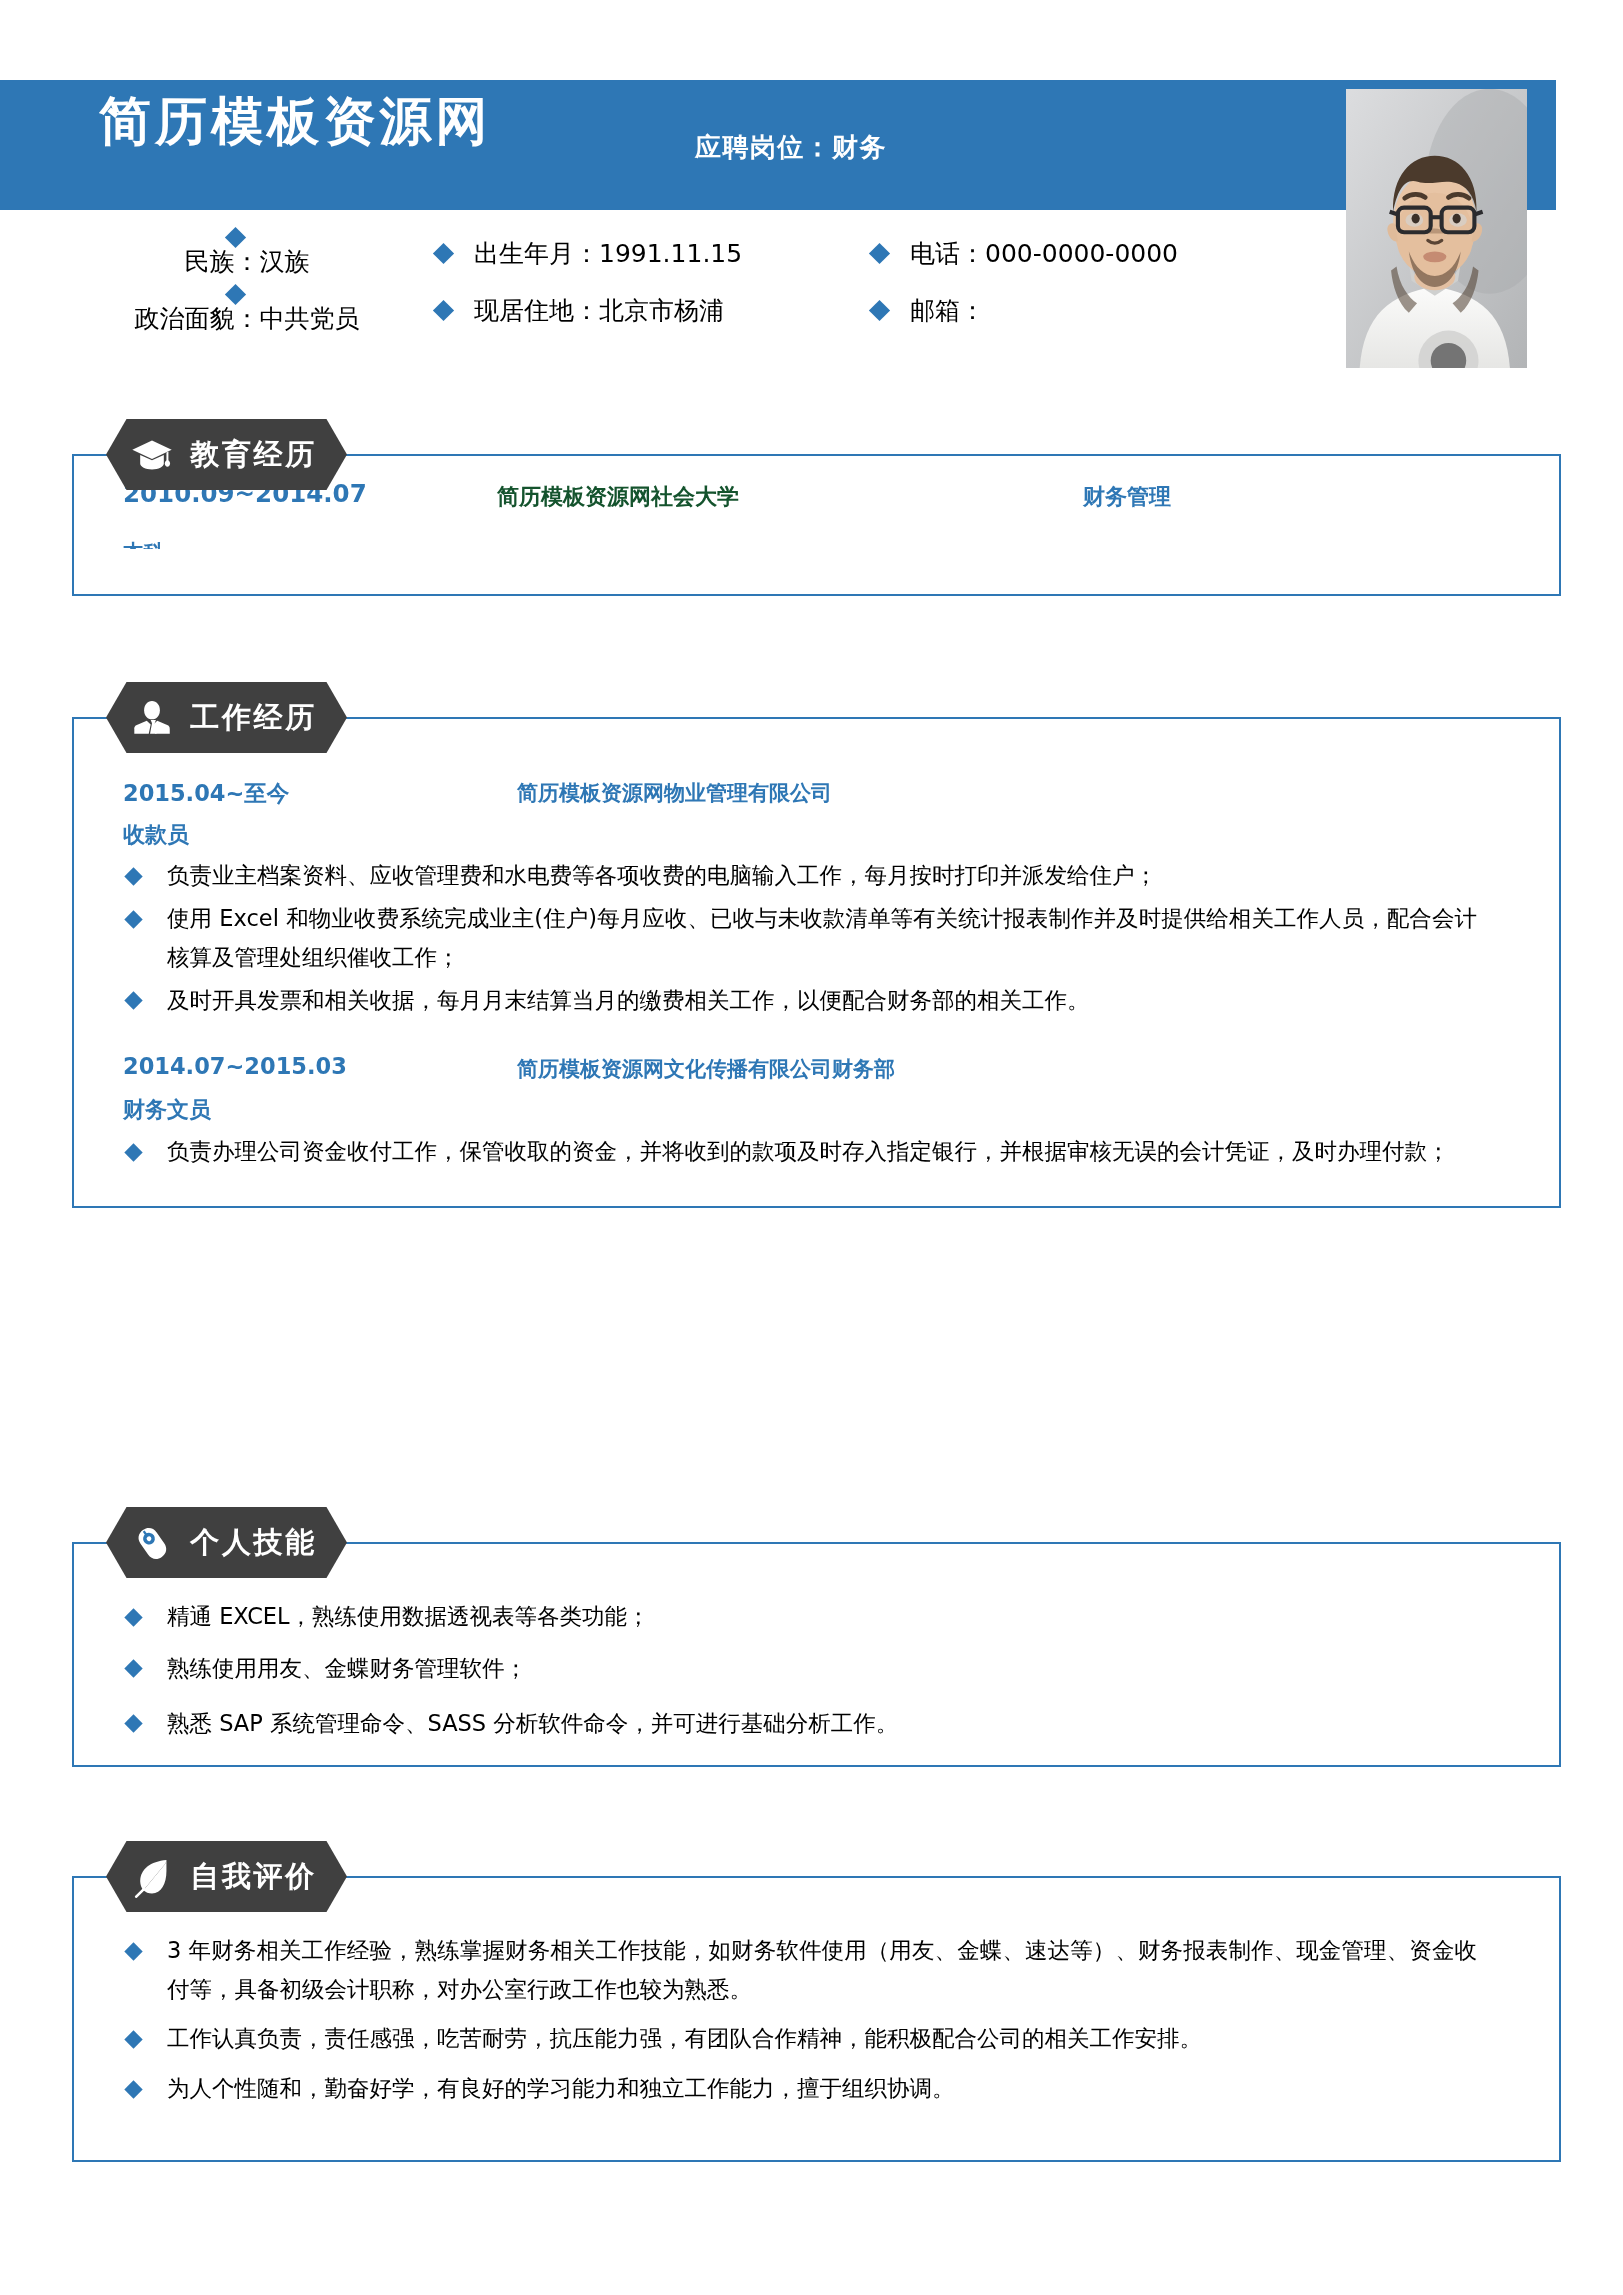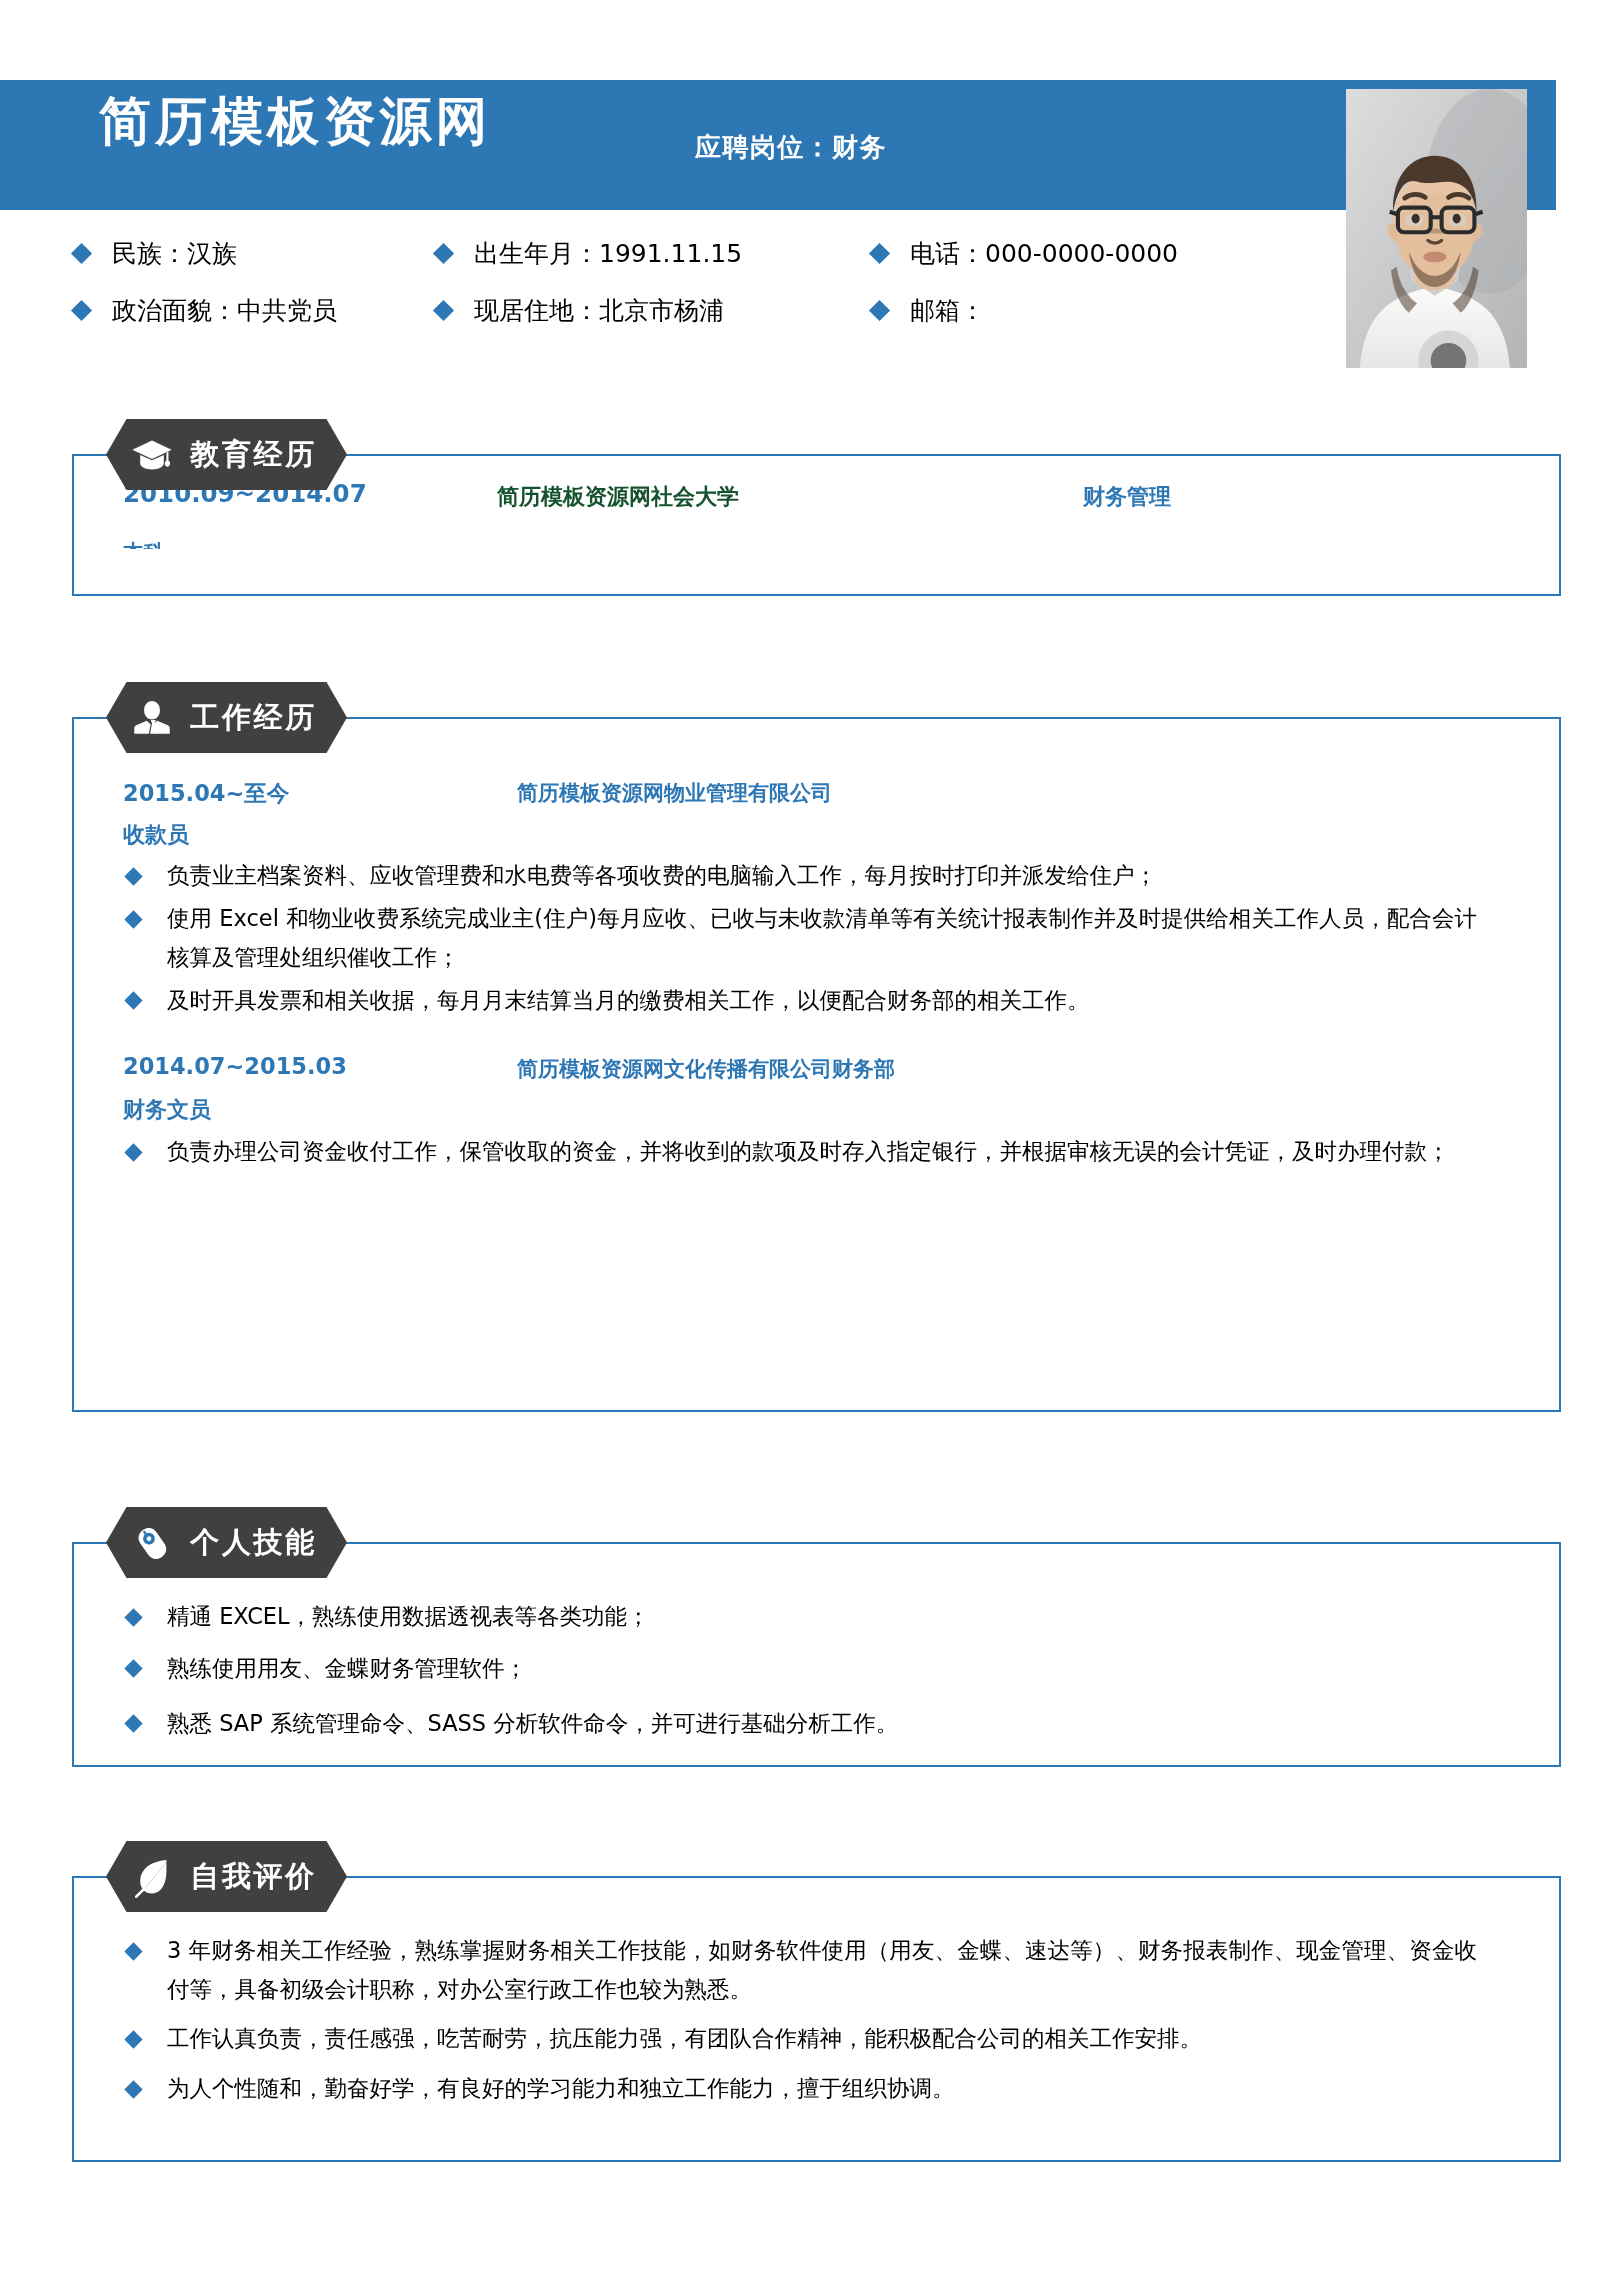--- a/index.html
+++ b/index.html
@@ -32,21 +32,21 @@
     overflow:hidden;
   }
   .photo svg{ display:block; width:100%; height:100%; }
 
   
   .contact{
     position:absolute; left:0; top:225px; width:1323px;
   }
   .contact-row{ display:flex; height:57px; align-items:center; }
   .contact-cell{ display:flex; align-items:center; }
-  .c1{ width:436px; padding-left:74px; }
+  .c1{ width:436px; padding-left:58px;flex-direction:column; }
   .c2{ width:436px; }
   .c3{ width:436px; }
   .dia{
     width:15px; height:15px; background:#2e77b5;
     transform:rotate(45deg); margin-right:23px; flex:none;
   }
   .contact-text{ font-size:25px; color:#000000; white-space:nowrap; }
 
   
   .section{ position:absolute; }
@@ -228,21 +228,21 @@
         <path d="M14 32v13c0 5 8 9 18 9s18-4 18-9V32l-18 8z"></path>
         <path d="M57 27v14h-3V28z"></path>
         <path d="M55.5 40c2.3 0 4 2.2 4 5s-1.7 5-4 5-4-2.2-4-5 1.7-5 4-5z"></path>
       </svg>
     </span>
     <span class="sec-title">教育经历</span>
   </div>
 </div>
 
 <div class="section" style="left:0; top:682px; width:1561px;">
-  <div class="sec-box" style="height:695px;">
+  <div class="sec-box" style="height:491px;">
     <div class="sec-body" style="padding-top:41px;">
 
       <div class="job-head">
         <div class="job-date">2015.04~至今</div>
         <div class="job-company">简历模板资源网物业管理有限公司</div>
       </div>
       <div class="job-role">收款员</div>
       <ul class="bullets">
         <li>负责业主档案资料、应收管理费和水电费等各项收费的电脑输入工作，每月按时打印并派发给住户；</li>
         <li>使用 Excel 和物业收费系统完成业主(住户)每月应收、已收与未收款清单等有关统计报表制作并及时提供给相关工作人员，配合会计核算及管理处组织催收工作；</li>

